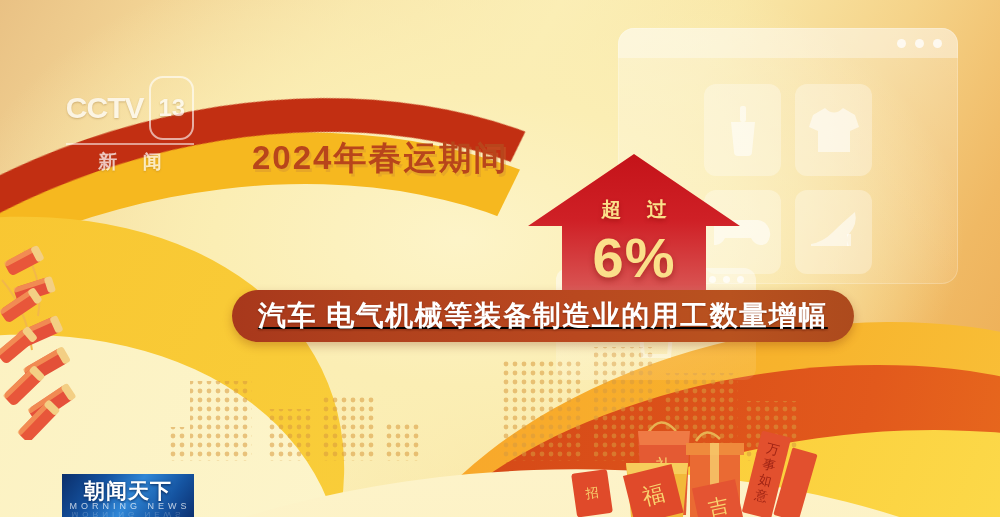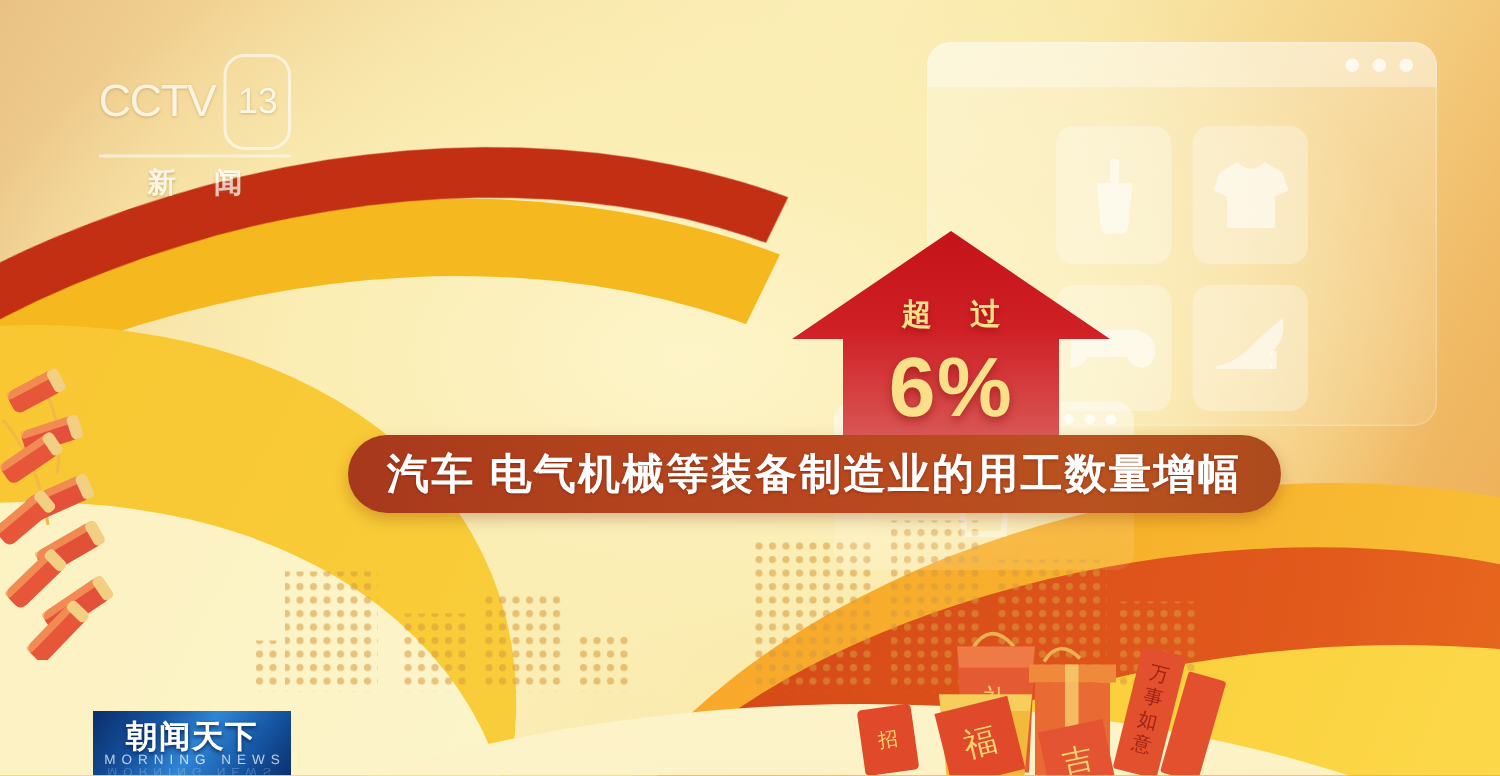--- a/index.html
+++ b/index.html
@@ -122,33 +122,35 @@
     white-space:nowrap;
   }
 
   
   .pill{
     position:absolute;left:232px;top:290px;height:52px;
     padding:0 26px;border-radius:26px;
     background:linear-gradient(90deg,#a8381c 0%,#b0411d 22%,#b9481f 55%,#b8521f 80%,#ad4a1d 100%);
     display:flex;align-items:center;
     box-shadow:0 4px 10px rgba(120,40,10,.28);
+    text-decoration:underline;
   }
   .pill span{
     color:#ffffff;font-size:28px;font-weight:bold;letter-spacing:1.5px;white-space:nowrap;
     text-shadow:0 1px 2px rgba(90,20,0,.45);
   }
 
   
   .cctv{position:absolute;left:62px;top:36px;width:136px;text-align:center;opacity:.72;}
   .cctv-row{
     display:flex;align-items:center;justify-content:center;gap:2px;
-    font-size:30px;font-weight:normal;color:#ffffff;
+    font-size:30px;font-weight:bold;color:#ffffff;
     text-shadow:0 1px 2px rgba(150,110,50,.55);
     letter-spacing:-1px;
+    margin-top:40px;
   }
   .cctv-13{
     border:2px solid rgba(255,255,255,.85);border-radius:14px;
     padding:16px 7px;font-size:24px;margin-left:4px;letter-spacing:0;
   }
   .cctv-rule{height:2px;background:rgba(255,255,255,.75);margin:3px 4px 4px 4px;}
   .cctv-cn{
     font-size:19px;color:#ffffff;letter-spacing:10px;text-indent:10px;font-weight:bold;
     text-shadow:0 1px 2px rgba(150,110,50,.5);
   }
@@ -357,20 +359,21 @@
       <text x="195" y="72" font-size="13" fill="#a02414" text-anchor="middle" font-family="DejaVu Sans, sans-serif">事</text>
       <text x="195" y="88" font-size="13" fill="#a02414" text-anchor="middle" font-family="DejaVu Sans, sans-serif">如</text>
       <text x="195" y="104" font-size="13" fill="#a02414" text-anchor="middle" font-family="DejaVu Sans, sans-serif">意</text>
     </g>
 
     <g transform="rotate(16 222 96)">
       <rect x="210" y="52" width="26" height="70" rx="2" fill="#e2502e"></rect>
     </g>
   </svg>
 
+  <div class="headline">2024年春运期间</div>
 
   <div class="arrow-wrap">
     <svg class="arrow-svg" viewBox="0 0 220 168" preserveAspectRatio="none">
       <defs>
         <linearGradient id="argrad" x1="0" y1="0" x2="0" y2="1">
           <stop offset="0%" stop-color="#c41319"></stop>
           <stop offset="40%" stop-color="#cf2026"></stop>
           <stop offset="78%" stop-color="#d8504f"></stop>
           <stop offset="100%" stop-color="#ea8c83"></stop>
         </linearGradient>

